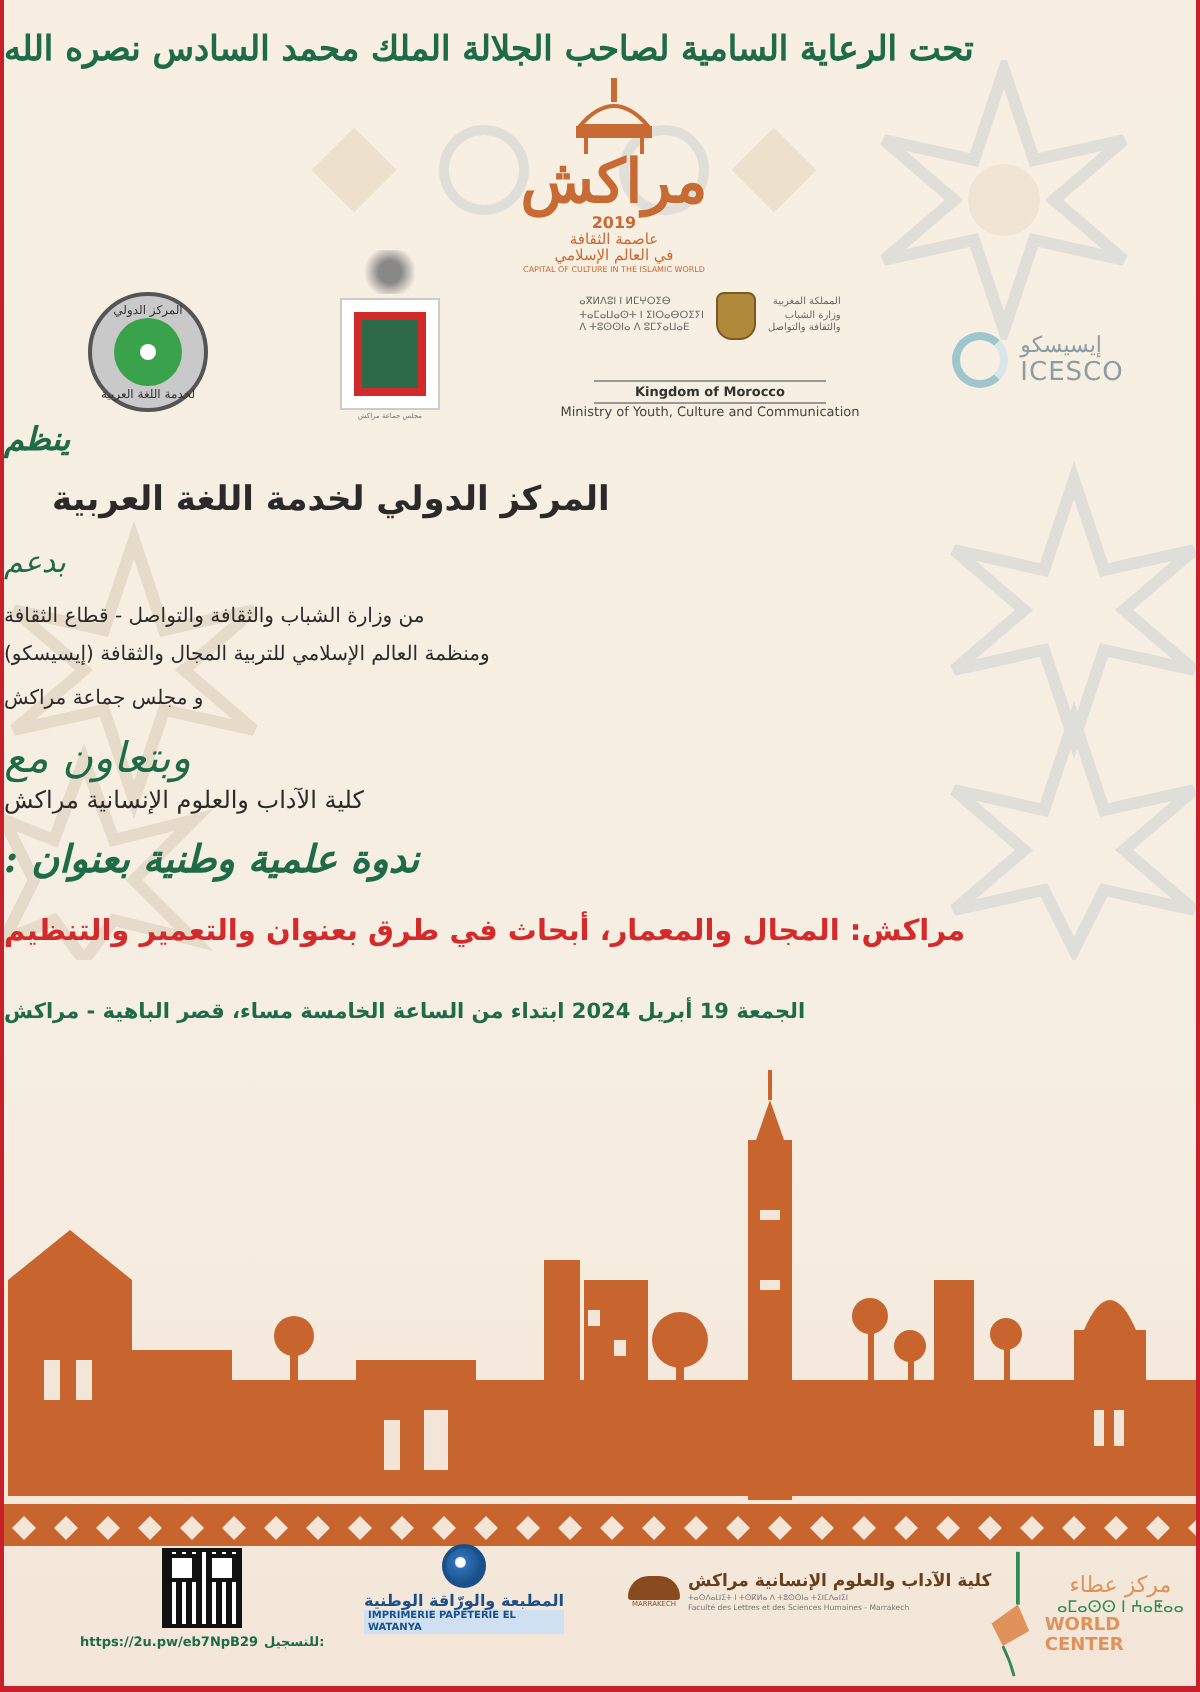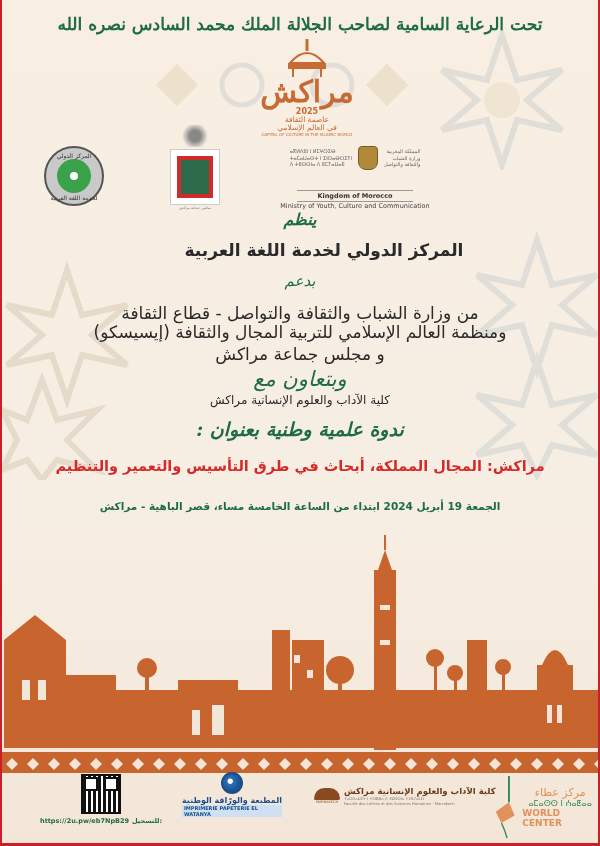--- a/index.html
+++ b/index.html
@@ -1,20 +1,20 @@
 <!DOCTYPE html>
 <html><head>
 <meta charset="utf-8">
 <style>
   * { margin:0; padding:0; box-sizing:border-box; }
   html, body { width:600px; height:846px; overflow:hidden; }
   body { font-family:"DejaVu Sans", sans-serif; background:#f6ece0; }
   .poster { position:relative; width:600px; height:846px; background:linear-gradient(180deg,#f8eee2 0%,#f7eee3 60%,#f3e6d8 100%); border-left:2px solid #c8202a; border-right:2px solid #c8202a; border-bottom:3px solid #c8202a; overflow:hidden; }
   .deco { position:absolute; opacity:0.35; }
-  .centered { position:absolute; left:0; width:100%; text-align:center; direction:rtl; }
+  .centered { position:absolute; left:0; width:100%; text-align:left; direction:rtl; }
   .patronage { top:14px; font-size:17px; font-weight:bold; color:#1e6b47; font-family:"DejaVu Serif", serif; }
   .logo-box { position:absolute; display:flex; flex-direction:column; align-items:center; justify-content:center; }
   .marrakech-logo { left:255px; top:38px; width:100px; height:100px; }
   .mk-word { font-size:30px; color:#c86a33; font-weight:bold; font-family:"DejaVu Serif",serif; line-height:1; }
   .mk-year { font-size:8px; color:#c86a33; font-weight:bold; }
   .mk-sub { font-size:7.5px; color:#c86a33; line-height:1.1; text-align:left; direction:rtl; }
   .mk-sub2 { font-size:4px; color:#c86a33; }
   .ministry { left:268px; top:148px; width:170px; height:60px; }
   .ministry-row { display:flex; align-items:center; gap:6px; }
   .ministry-tif, .ministry-ar { font-size:5px; color:#666; line-height:1.3; }
@@ -33,21 +33,21 @@
   .icld-text-top, .icld-text-bot { position:absolute; font-size:6px; color:#333; direction:rtl; }
   .icld-text-top { top:4px; } .icld-text-bot { bottom:3px; }
   .icesco { left:452px; top:160px; width:130px; height:40px; flex-direction:row; gap:6px; }
   .icesco-ring { width:28px; height:28px; border-radius:50%; border:4px solid #9fc6cc; border-right-color:#d9e6e8; }
   .icesco-text { display:flex; flex-direction:column; align-items:flex-start; }
   .icesco-ar { font-size:11px; color:#8a9ea3; direction:rtl; }
   .icesco-en { font-size:13px; color:#8a9ea3; letter-spacing:0.5px; }
   .organizes { top:210px; font-size:16px; color:#1e6b47; font-style:italic; font-weight:bold; font-family:"DejaVu Serif",serif; }
   .organizer { top:240px; font-size:17px; font-weight:bold; color:#2a2a2a;margin-left:24px; }
   .with-support { top:272px; font-size:15px; color:#1e6b47; font-style:italic; font-family:"DejaVu Serif",serif; }
-  .sup-line { font-size:17px; color:#2a2a2a; }
+  .sup-line { font-size:10px; color:#2a2a2a; }
   .sup1 { top:303px; } .sup2 { top:322px; } .sup3 { top:344px; }
   .in-collab { top:367px; font-size:21px; color:#1e6b47; font-style:italic; font-family:"DejaVu Serif",serif; }
   .faculty { top:393px; font-size:12px; color:#2a2a2a; }
   .symposium { top:418px; font-size:19px; color:#1e6b47; font-style:italic; font-weight:bold; font-family:"DejaVu Serif",serif; }
   .title { top:458px; font-size:14.5px; font-weight:bold; color:#d42a2a; }
   .date { top:500px; font-size:10.5px; color:#1e6b47; font-weight:bold; }
   .skyline { position:absolute; left:0; top:530px; width:600px; height:230px; }
   .footer-logo { position:absolute; display:flex; align-items:center; }
   .qr-block { left:38px; top:774px; flex-direction:column; }
   .qr { width:40px; height:40px; background:
@@ -113,21 +113,21 @@
 
   <div class="logo-box marrakech-logo">
     <svg width="50" height="38" viewBox="0 0 50 38">
       <line x1="25" y1="0" x2="25" y2="12" stroke="#c86a33" stroke-width="3"></line>
       <path d="M8 24 Q25 4 42 24 Z" fill="none" stroke="#c86a33" stroke-width="2"></path>
       <rect x="6" y="24" width="38" height="6" fill="#c86a33"></rect>
       <rect x="10" y="30" width="2" height="8" fill="#c86a33"></rect>
         <rect x="38" y="30" width="2" height="8" fill="#c86a33"></rect>
     </svg>
     <div class="mk-word">مراكش</div>
-    <div class="mk-year">2025</div>
+    <div class="mk-year">2019</div>
     <div class="mk-sub">عاصمة الثقافة</div>
     <div class="mk-sub">في العالم الإسلامي</div>
     <div class="mk-sub2">CAPITAL OF CULTURE IN THE ISLAMIC WORLD</div>
   </div>
 
   <div class="logo-box ministry">
     <div class="ministry-row">
       <div class="ministry-tif">
         <div>ⴰⴳⵍⴷⵓⵏ ⵏ ⵍⵎⵖⵔⵉⴱ</div>
         <div>ⵜⴰⵎⴰⵡⴰⵙⵜ ⵏ ⵉⵏⵔⴰⴱⵔⵉⵢⵏ</div>
@@ -153,31 +153,38 @@
   </div>
 
   <div class="logo-box icld-logo">
     <div class="icld-text-top">المركز الدولي</div>
     <div class="icld-inner">
         <div class="icld-dot"></div>
       </div>
     <div class="icld-text-bot">لخدمة اللغة العربية</div>
   </div>
 
+  <div class="logo-box icesco">
+    <div class="icesco-ring"></div>
+    <div class="icesco-text">
+      <div class="icesco-ar">إيسيسكو</div>
+      <div class="icesco-en">ICESCO</div>
+    </div>
+  </div>
 
   <div class="centered organizes">ينظم</div>
   <div class="centered organizer">المركز الدولي لخدمة اللغة العربية</div>
   <div class="centered with-support">بدعم</div>
   <div class="centered sup-line sup1">من وزارة الشباب والثقافة والتواصل - قطاع الثقافة</div>
   <div class="centered sup-line sup2">ومنظمة العالم الإسلامي للتربية المجال والثقافة (إيسيسكو)</div>
   <div class="centered sup-line sup3">و مجلس جماعة مراكش</div>
   <div class="centered in-collab">وبتعاون مع</div>
   <div class="centered faculty">كلية الآداب والعلوم الإنسانية مراكش</div>
   <div class="centered symposium">ندوة علمية وطنية بعنوان :</div>
-  <div class="centered title">مراكش: المجال المملكة، أبحاث في طرق التأسيس والتعمير والتنظيم</div>
+  <div class="centered title">مراكش: المجال والمعمار، أبحاث في طرق بعنوان والتعمير والتنظيم</div>
   <div class="centered date">الجمعة 19 أبريل 2024  ابتداء من الساعة الخامسة مساء،  قصر الباهية - مراكش</div>
 
   <svg class="skyline" viewBox="0 0 600 230">
     <g fill="#c8652f">
 
       <polygon points="2,110 33,85 64,110"></polygon>
       <rect x="2" y="110" width="62" height="108"></rect>
 
       <rect x="64" y="160" width="560" height="58"></rect>
       <rect x="64" y="145" width="50" height="20"></rect>

